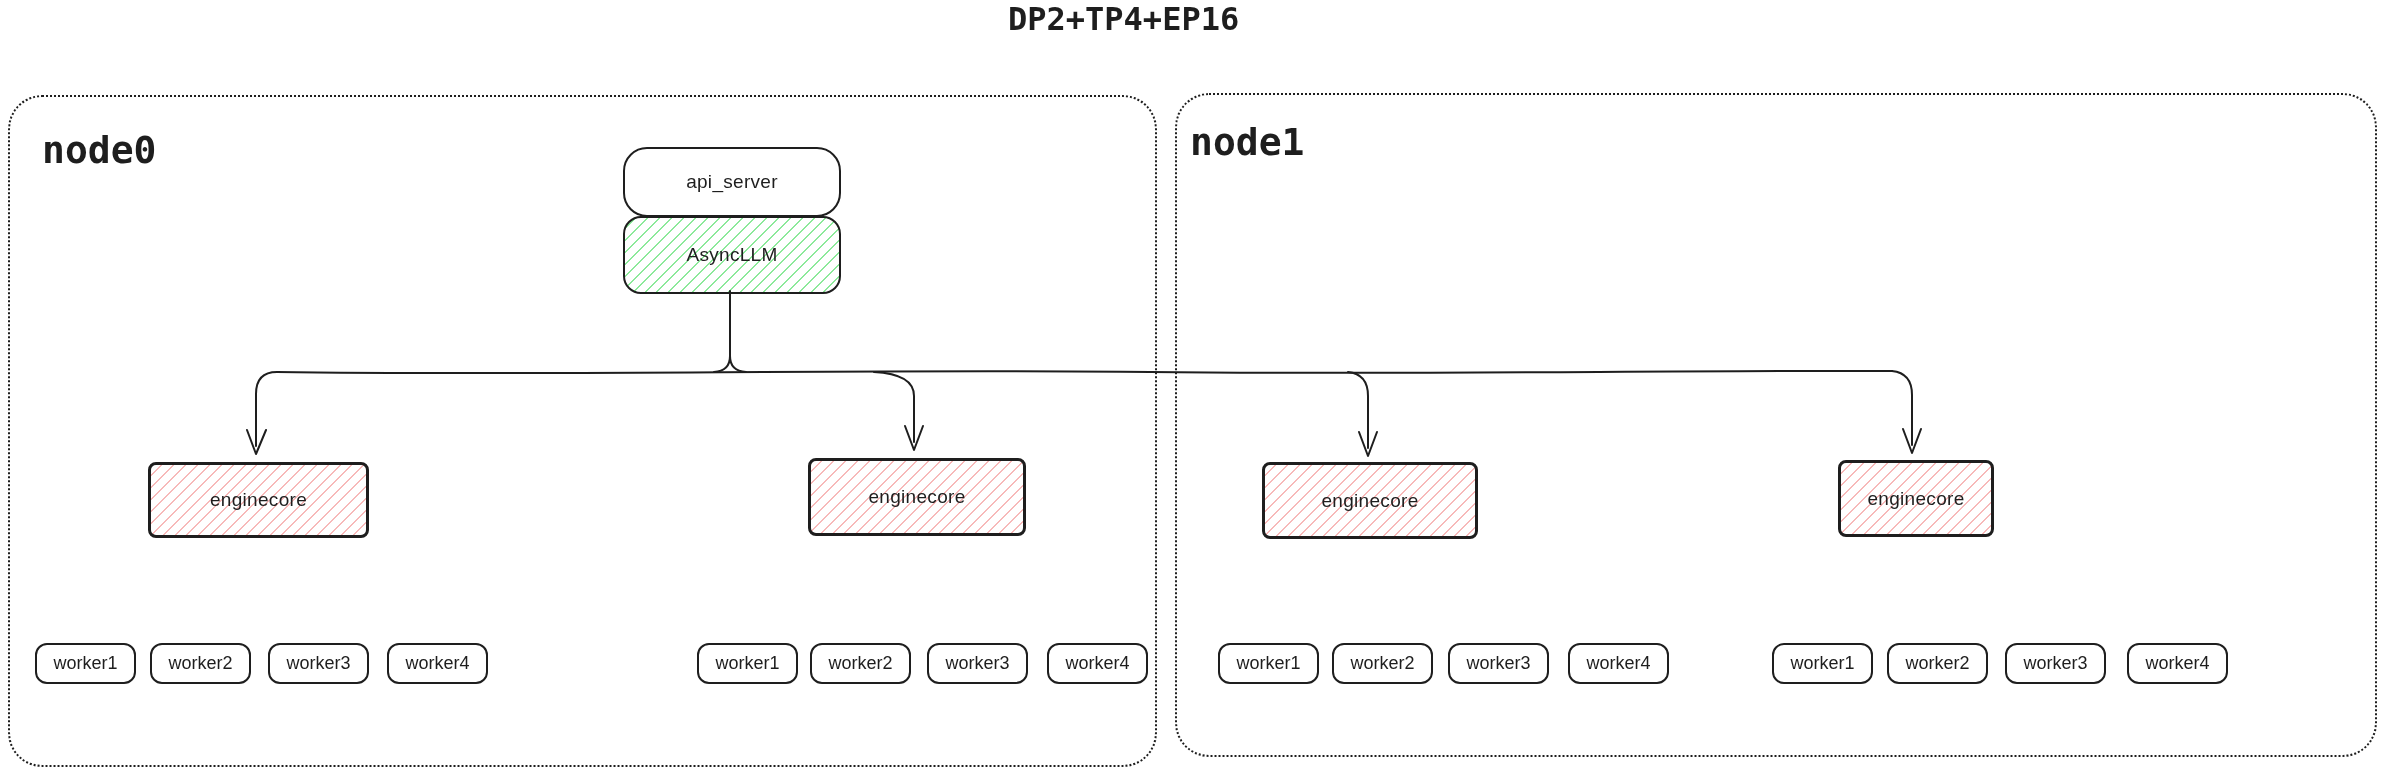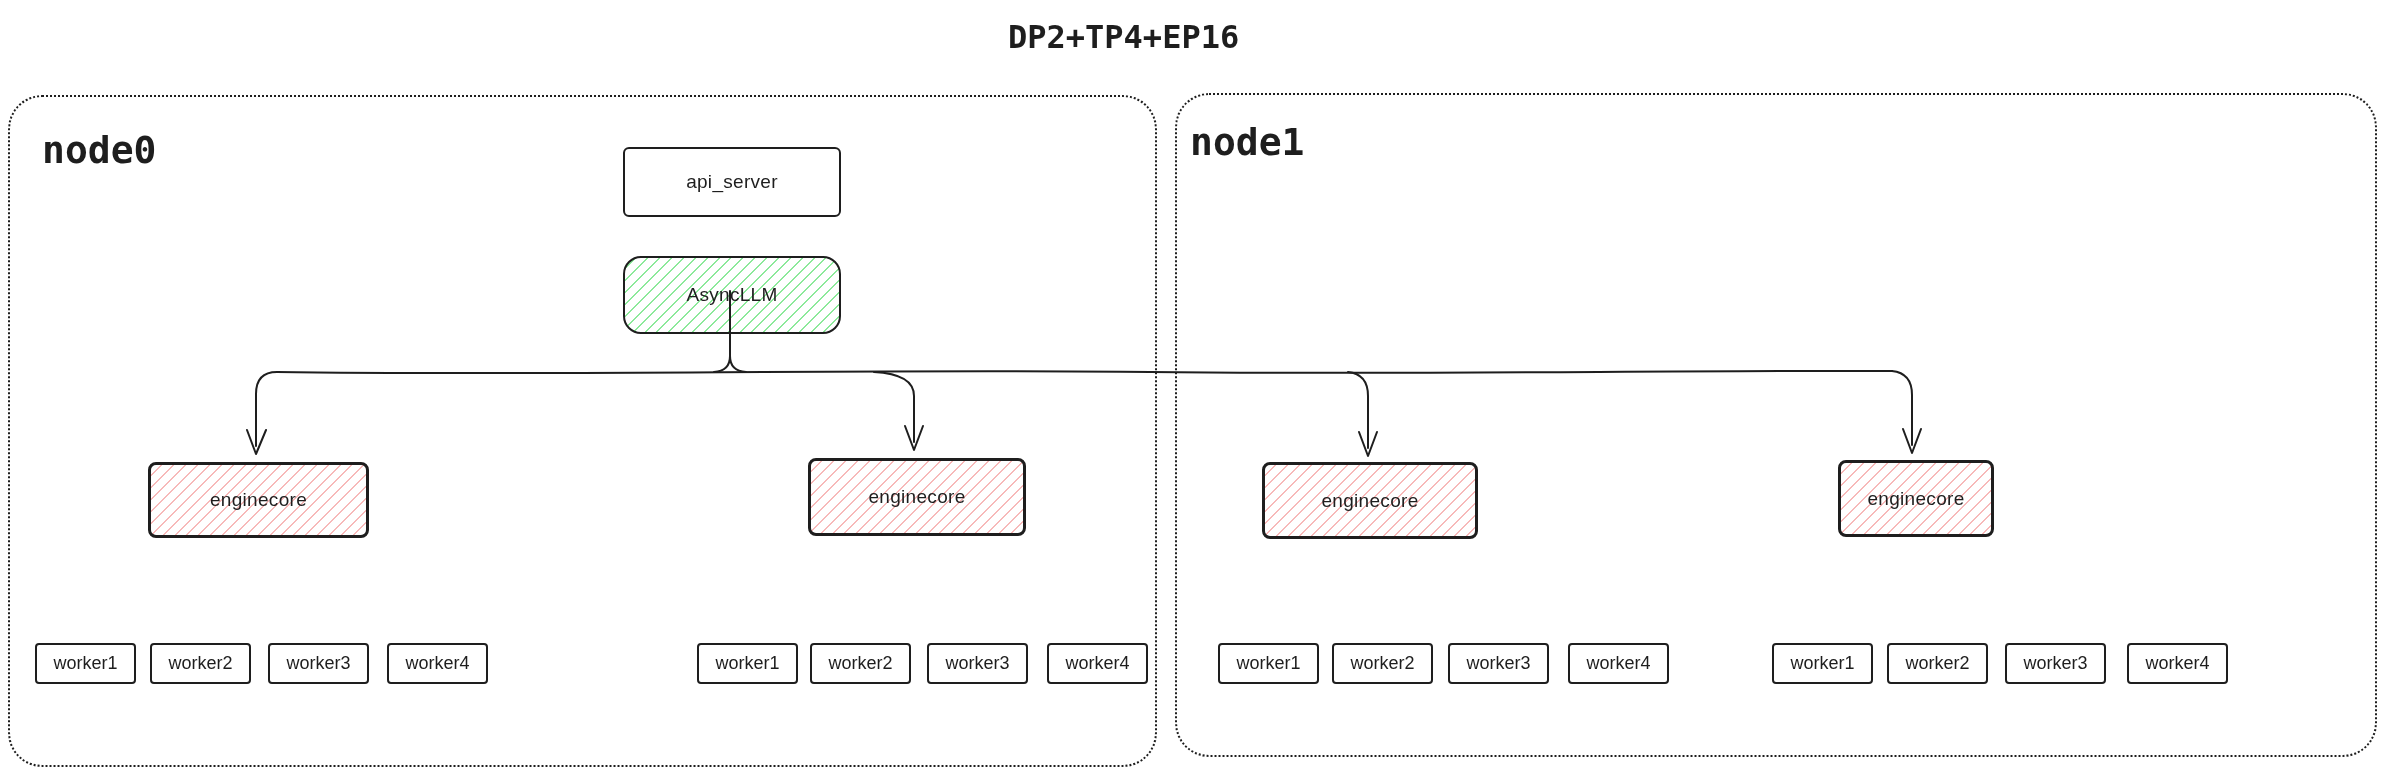--- a/index.html
+++ b/index.html
@@ -1,58 +1,57 @@
 <!DOCTYPE html>
 <html style="--stroke: #1e1e1e; --background: #ffffff; --green-hatch: #8ce99a; --red-hatch: #f7b9b9;"><head>
 <meta charset="utf-8">
 <style>
   html,body{margin:0;padding:0;background:#fff;}
   .canvas{
     position:relative;width:2383px;height:773px;background:var(--background,#fff);
     font-family:"Liberation Sans", sans-serif;color:var(--stroke,#1e1e1e);overflow:hidden;
   }
   .diagram-title{
-    position:absolute;left:1008px;top:18px;
+    position:absolute;left:1008px;top:0;
     font-family:"DejaVu Sans Mono", monospace;font-size:32px;font-weight:700;
     letter-spacing:0px;white-space:nowrap;
   }
   .node{
     position:absolute;border:2.5px dotted var(--stroke,#1e1e1e);border-radius:34px;
     background:transparent;
   }
   #node0{left:8px;top:95px;width:1145px;height:668px;}
   #node1{left:1175px;top:93px;width:1198px;height:660px;}
   .node-label{
     position:absolute;font-family:"DejaVu Sans Mono", monospace;
     font-size:38px;font-weight:700;white-space:nowrap;
   }
   #node0-label{left:42px;top:128px;}
   #node1-label{left:1190px;top:120px;text-align:right;}
   .box{
     position:absolute;display:flex;align-items:center;justify-content:center;
     background-color:#fff;border:2.5px solid var(--stroke,#1e1e1e);
     font-size:19px;letter-spacing:.3px;white-space:nowrap;
   }
-  #api-server{left:623px;top:147px;width:214px;height:66px;border-radius:6px;}
+  #api-server{left:623px;top:147px;width:214px;height:66px;border-radius:24px;}
   #async-llm{
     left:623px;top:216px;width:214px;height:74px;border-radius:18px;
     background-image:repeating-linear-gradient(135deg,transparent 0 7px,var(--green-hatch,#8ce99a) 7px 8.4px);
-    margin-top:40px;
   }
   .engine{
     border-width:3px;border-radius:8px;
     background-image:repeating-linear-gradient(135deg,transparent 0 7px,var(--red-hatch,#f7b9b9) 7px 8.4px);
   }
   #engine-0{left:148px;top:462px;width:215px;height:70px;}
   #engine-1{left:808px;top:458px;width:212px;height:72px;}
   #engine-2{left:1262px;top:462px;width:210px;height:71px;}
   #engine-3{left:1838px;top:460px;width:150px;height:71px;}
   .worker{
     position:absolute;top:643px;width:97px;height:37px;
-    border:2.2px solid var(--stroke,#1e1e1e);border-radius:4px;
+    border:2.2px solid var(--stroke,#1e1e1e);border-radius:12px;
     display:flex;align-items:center;justify-content:center;
     font-size:18px;background:#fff;white-space:nowrap;
   }
   .arrows{position:absolute;left:0;top:0;pointer-events:none;}
   .arrows path{stroke:var(--stroke,#1e1e1e);stroke-width:2;fill:none;stroke-linecap:round;stroke-linejoin:round;}
 </style>
 </head>
 <body>
 
 <div class="canvas">

